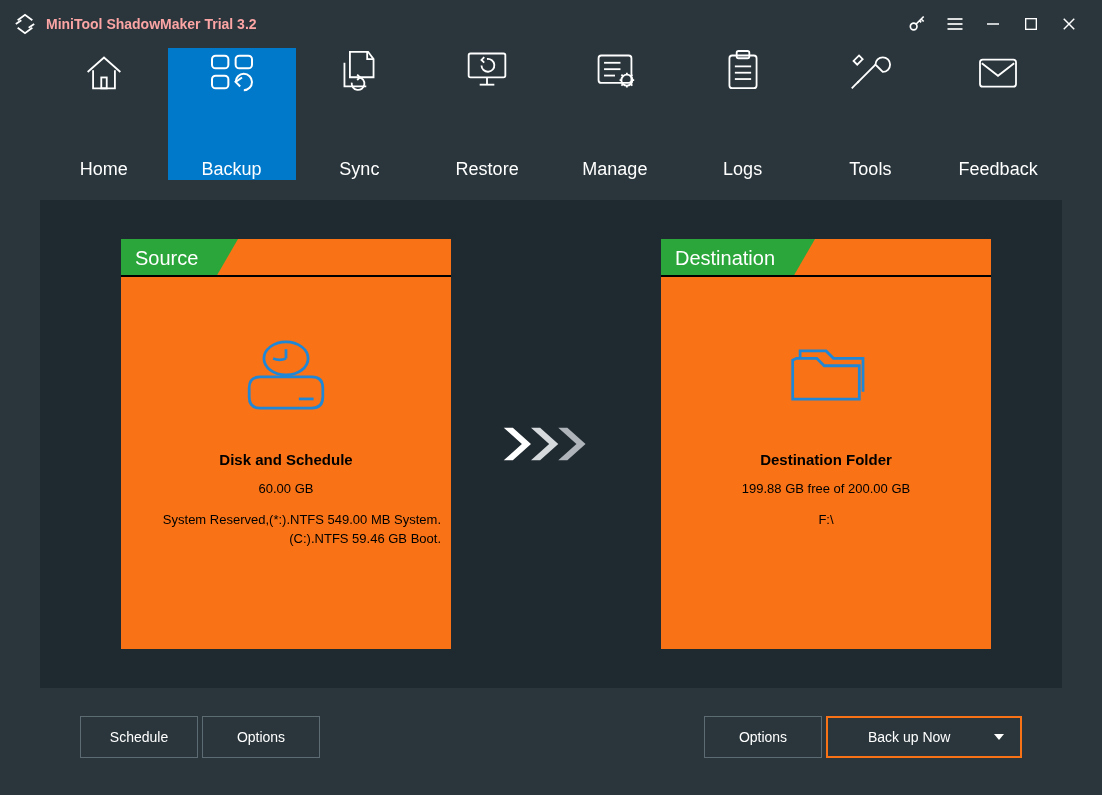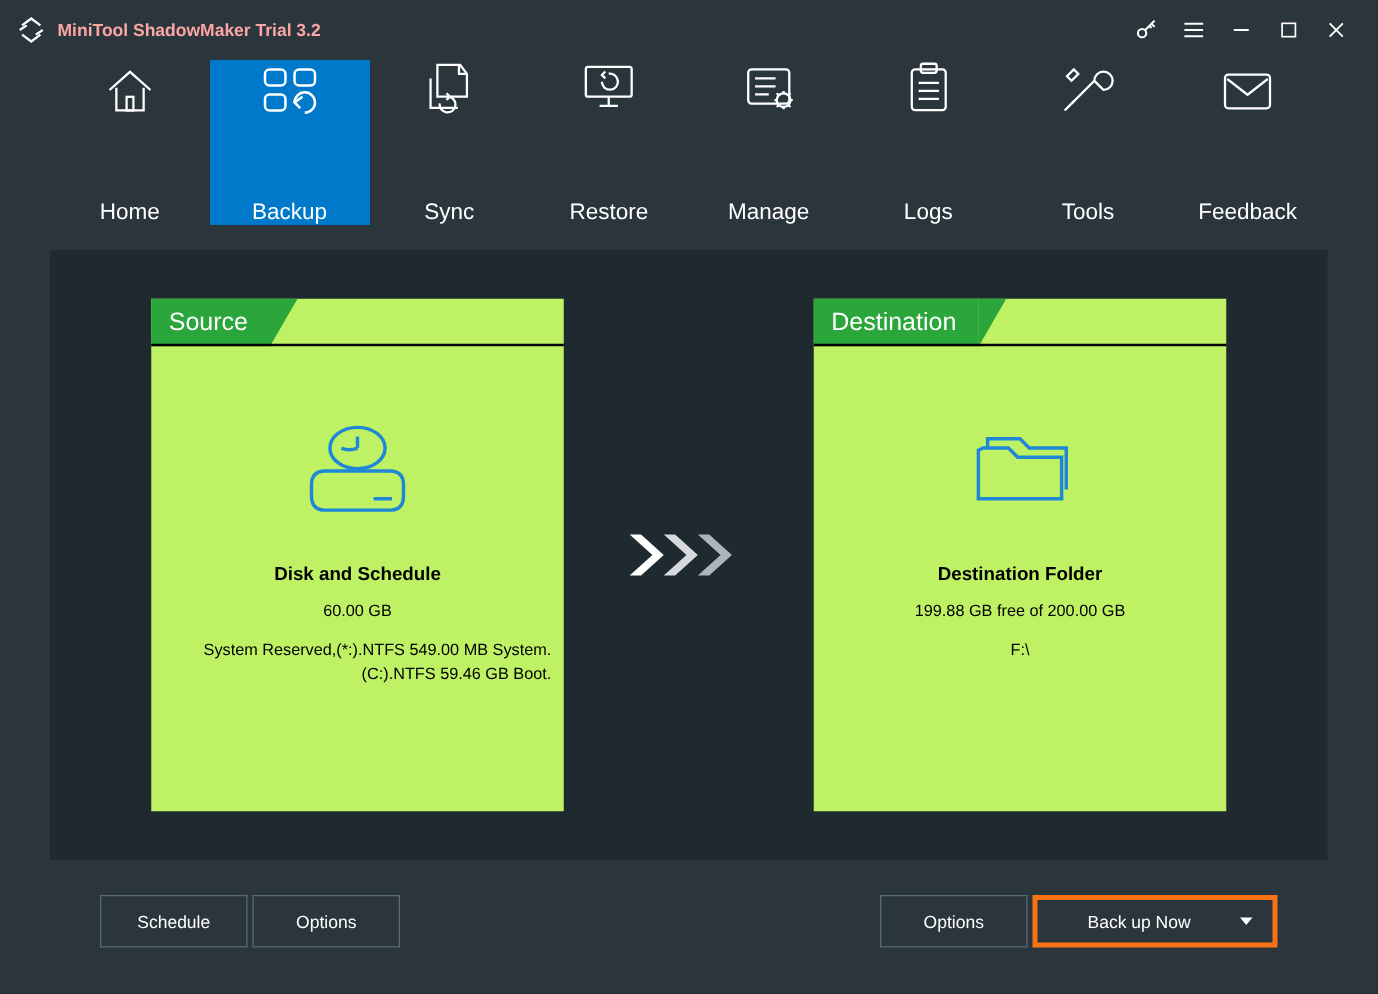--- a/index.html
+++ b/index.html
@@ -58,25 +58,26 @@
     height: 488px;
     background: #1f2a30;
     display: flex;
     align-items: center;
     justify-content: center;
     gap: 40px;
     padding: 0 30px;
   }
   .card {
     width: 330px; height: 410px;
-    background: #bef264;
+    background: #f97316;
     position: relative;
     display: flex; flex-direction: column;
     align-items: center;
     cursor: pointer;
+    margin-left: 10px;
   }
   .card-tab {
     position: absolute; top: 0; left: 0;
     height: 38px;
     background: #2aa63a;
     color: #fff;
     font-size: 20px;
     display: flex; align-items: center;
     padding: 0 18px 0 14px;
   }
@@ -125,21 +126,21 @@
     padding: 0 20px;
     border: 1px solid #5d6b72;
     color: #fff;
     font-size: 14px;
     display: flex; align-items: center; justify-content: center;
     cursor: pointer;
     background: transparent;
   }
   .bottom .spacer { flex: 1; }
   .btn.primary-wrap {
-    border: 4px solid #f97316;
+    border: 2px solid #f97316;
     min-width: 196px;
     gap: 30px;
     padding: 0 16px 0 40px;
     justify-content: space-between;
   }
   .btn.primary-wrap .tri {
     width: 0; height: 0;
     border-left: 5px solid transparent;
     border-right: 5px solid transparent;
     border-top: 6px solid #fff;

